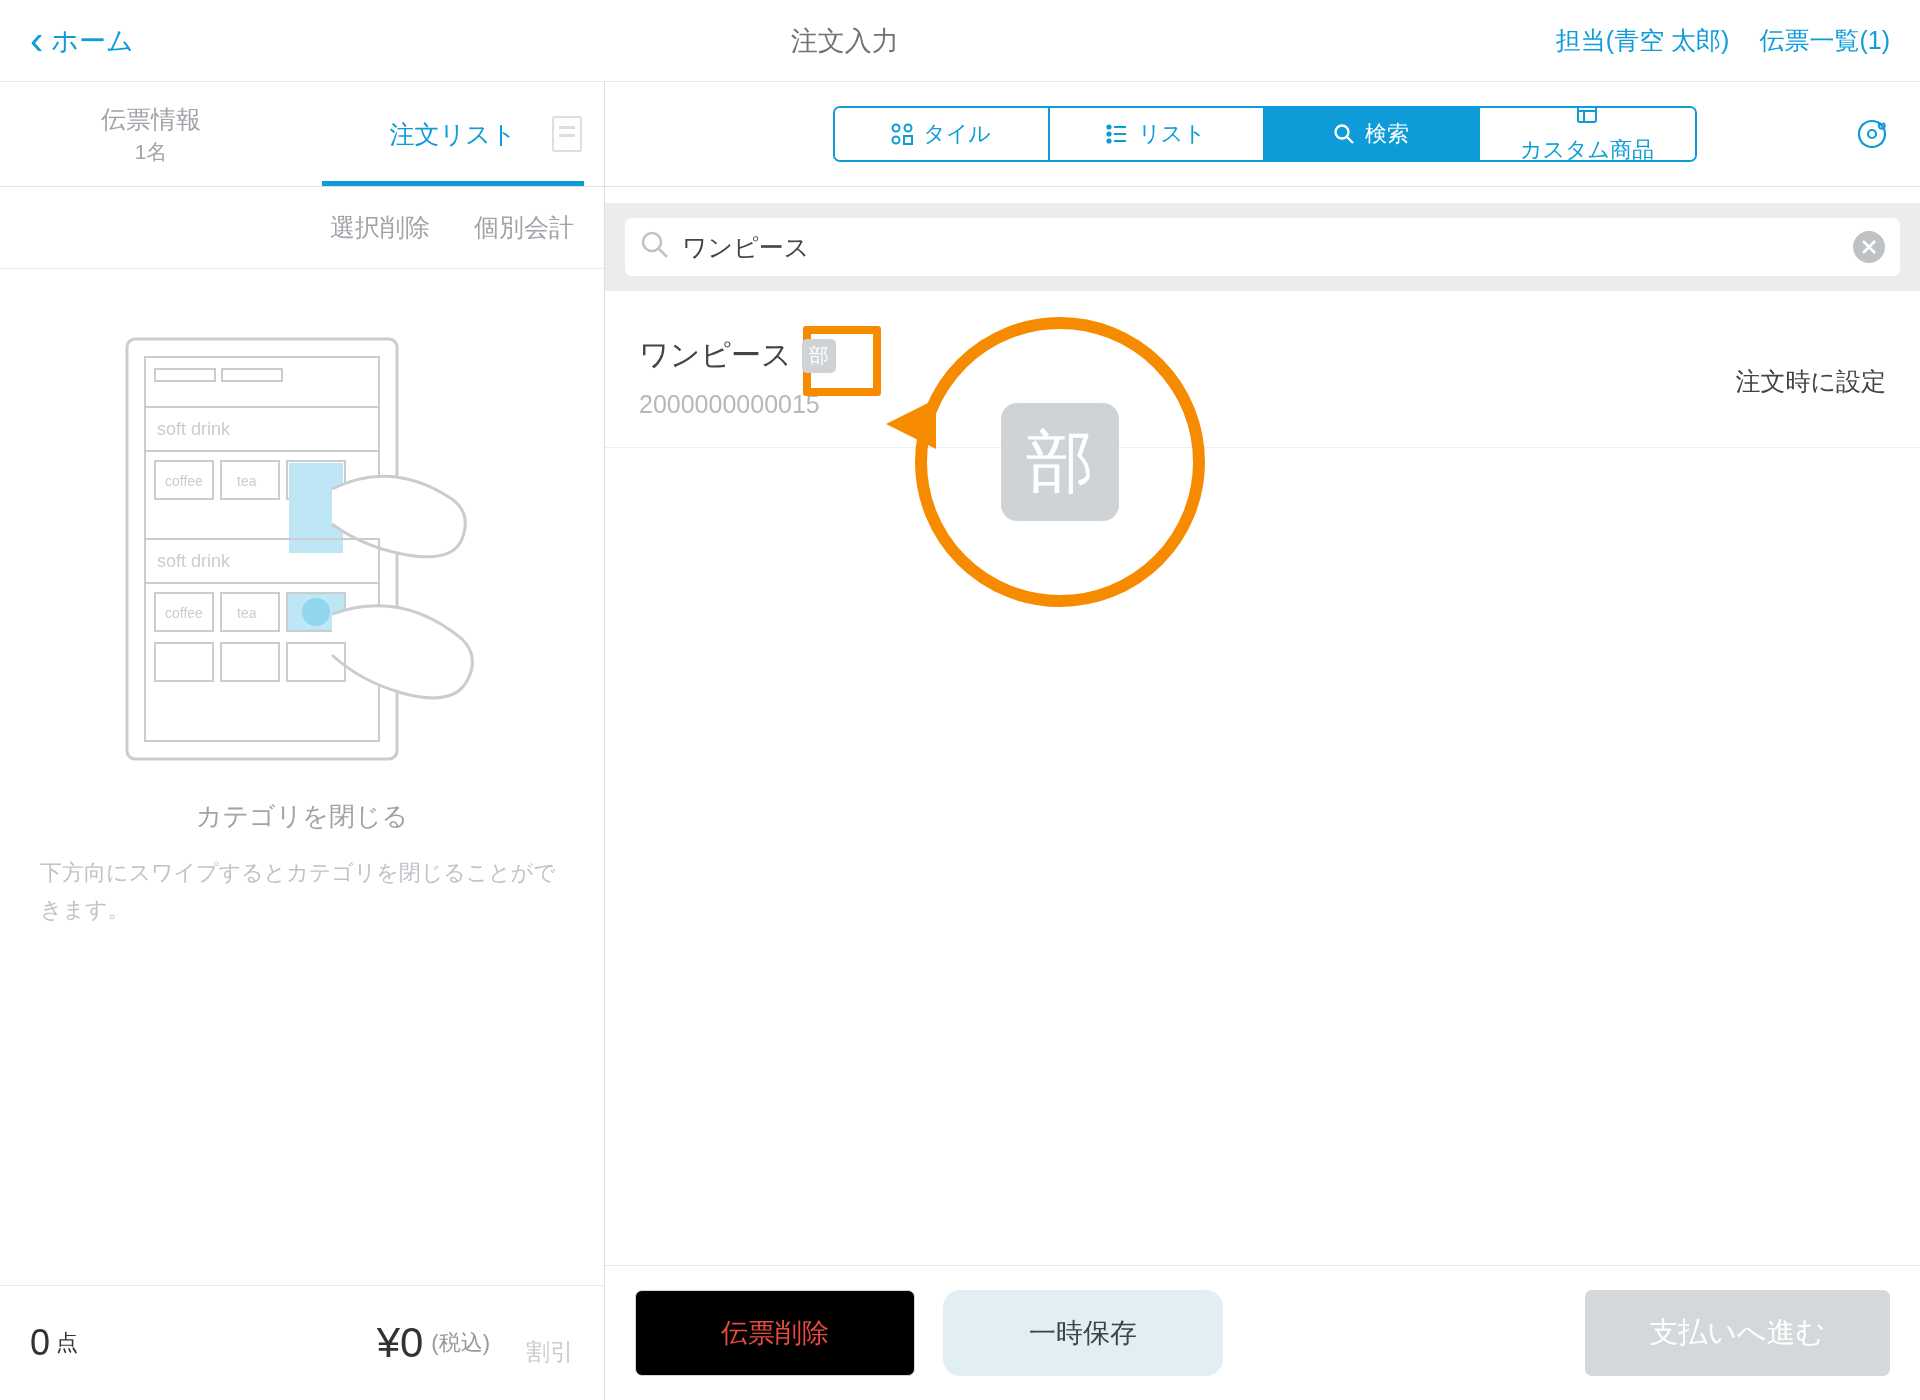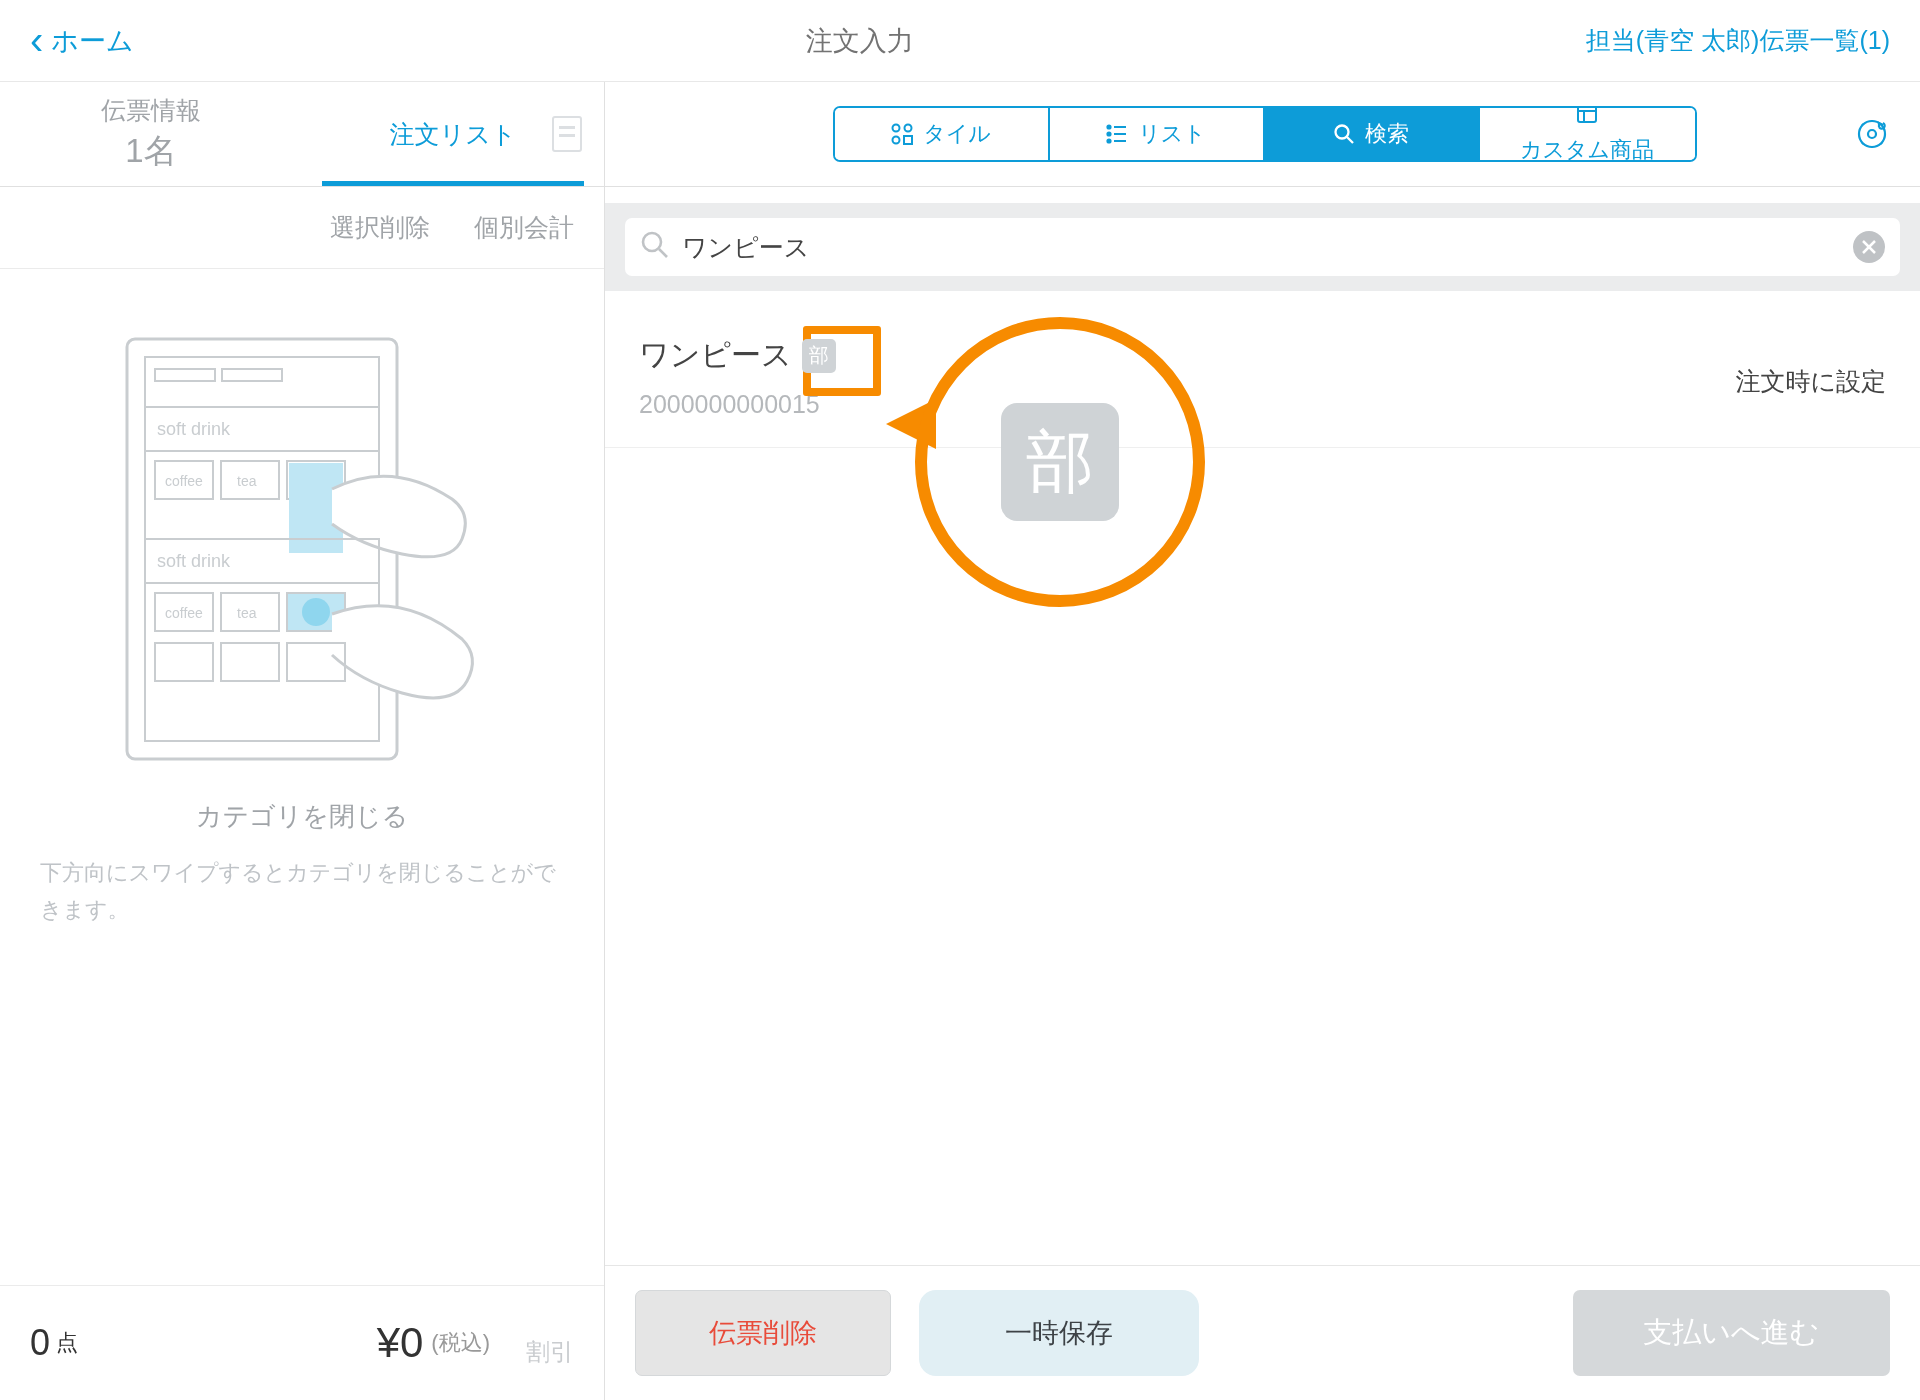--- a/index.html
+++ b/index.html
@@ -22,21 +22,21 @@
 }
 .header-left { display: flex; align-items: center; }
 .back-chevron {
   color: #0d9cd8;
   font-size: 40px;
   font-weight: 300;
   margin-right: 8px;
 }
 .home-label { color: #0d9cd8; font-size: 27px; }
 .header-center { font-size: 27px; color: #737373; font-weight: 500; }
-.header-right { display: flex; }
+.header-right { display: flex; gap: 30px; }
 .header-right span { color: #0d9cd8; font-size: 25px; }
 
 
 .main { display: flex; height: calc(100% - 82px); }
 .left-panel {
   width: 605px;
   border-right: 1px solid #e0e0e0;
   display: flex;
   flex-direction: column;
   background: #fff;
@@ -59,21 +59,21 @@
   flex: 1;
   display: flex;
   flex-direction: column;
   align-items: center;
   justify-content: center;
   font-size: 25px;
   color: #a0a4a8;
   position: relative;
 }
 .left-tab.info .line1 { font-size: 25px; }
-.left-tab.info .line2 { font-size: 33px; margin-top: 2px; }
+.left-tab.info .line2 { font-size: 21px; margin-top: 2px; }
 .left-tab.active { color: #0d9cd8; }
 .left-tab.active::after {
   content: "";
   position: absolute;
   bottom: 0;
   left: 20px; right: 20px;
   height: 5px;
   background: #0d9cd8;
 }
 .doc-icon {
@@ -279,24 +279,24 @@
 }
 .btn {
   height: 86px;
   border-radius: 7px;
   display: flex;
   align-items: center;
   justify-content: center;
   font-size: 27px;
 }
 .btn-delete {
-  width: 256px;
+  width: 280px;
   border: 1.5px solid #d5d8da;
   color: #e84b3a;
-  background: #e5e5e5;
+  background: #000000;
 }
 .btn-save {
   width: 280px;
   background: #e1eff4;
   color: #3d4246;
   border-radius: 17px;
 }
 .btn-pay {
   flex: 1;
   margin-left: auto;

